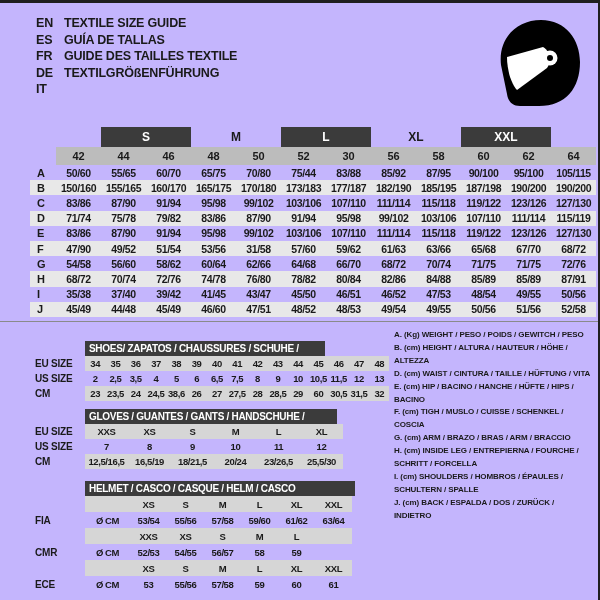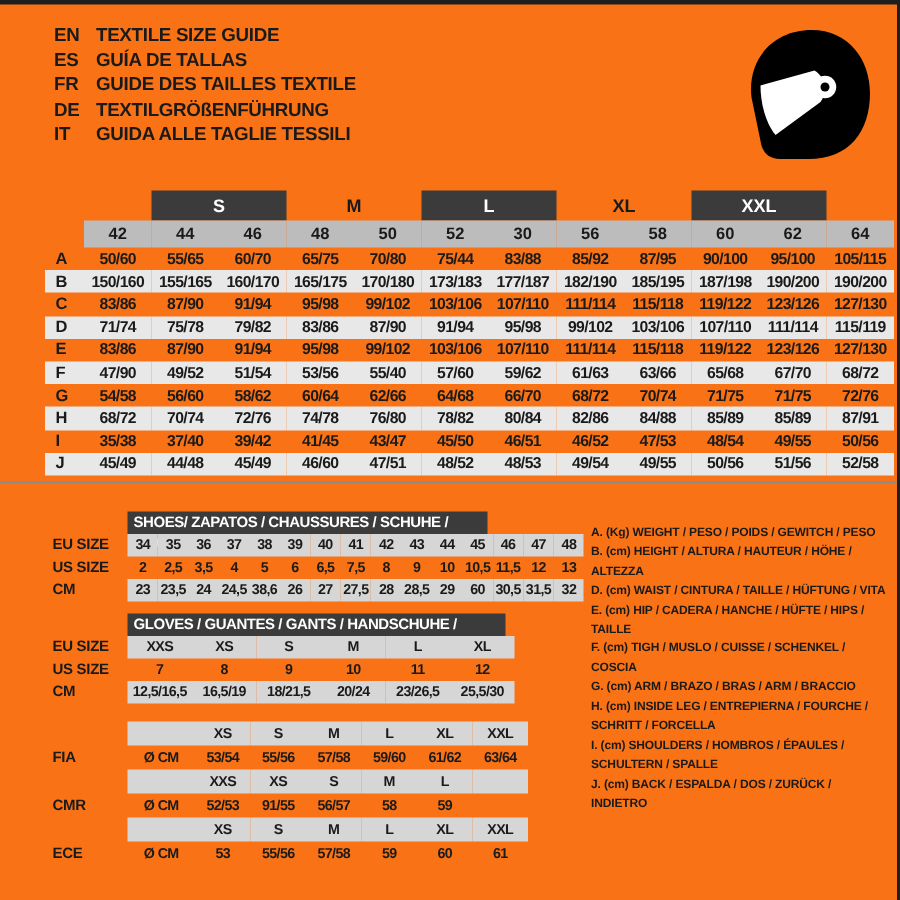--- a/index.html
+++ b/index.html
@@ -1,16 +1,16 @@
 <!DOCTYPE html>
 <html><head>
 <meta charset="utf-8">
 <style>
   html,body{margin:0;padding:0;background:#fff;}
-  .page{position:relative;width:600px;height:600px;background:#f97316;overflow:hidden;
+  .page{position:relative;width:600px;height:600px;background:#c4b5fd;overflow:hidden;
         font-family:"Liberation Sans",sans-serif;color:#1a1a1a;box-sizing:border-box;
         border-top:3px solid #1f1f1f;border-right:2px solid #1f1f1f;}
   
   .langs{position:absolute;left:36px;top:12px;}
   .lang-row{display:flex;font-weight:bold;font-size:12.5px;line-height:16.5px;letter-spacing:-0.2px;}
   .lang-code{width:28px;}
   
   .helmet-icon{position:absolute;left:487px;top:10px;width:100px;height:100px;}
   
   .sizetable{position:absolute;left:30px;top:124px;width:566px;display:grid;
@@ -30,21 +30,21 @@
   .bar{margin-left:50px;height:15px;background:#3b3b3b;color:#fff;font-size:10px;
        line-height:15px;padding-left:4px;letter-spacing:-0.3px;box-sizing:border-box;}
   .brow{display:grid;height:15px;font-size:9.5px;letter-spacing:-0.4px;}
   .lbl{display:flex;align-items:center;font-size:10px;letter-spacing:-0.2px;}
   .bcell{display:flex;align-items:center;justify-content:center;}
   .shaded{background:#d6d6d6;}
   .shoes{top:338px;} .shoes .bar{width:240px;} .shoes .brow{grid-template-columns:50px repeat(15,20.3px);}
   .gloves{top:406px;} .gloves .bar{width:252px;} .gloves .brow{grid-template-columns:50px repeat(6,43px);}
   .helm{top:478px;} .helm .bar{width:270px;} .helm .brow{grid-template-columns:50px 45px repeat(6,37px);height:16px;}
   
-  .legend{position:absolute;left:394px;top:346px;width:198px;font-weight:bold;
+  .legend{position:absolute;left:394px;top:326px;width:198px;font-weight:bold;
           font-size:8px;line-height:12.9px;letter-spacing:-0.1px;}
 </style>
 </head>
 <body>
 
 <div class="page">
 
   <div class="langs">
       <div class="lang-row">
         <span class="lang-code">EN</span>
@@ -57,21 +57,20 @@
       <div class="lang-row">
         <span class="lang-code">FR</span>
         <span class="lang-name">GUIDE DES TAILLES TEXTILE</span>
       </div>
       <div class="lang-row">
         <span class="lang-code">DE</span>
         <span class="lang-name">TEXTILGRÖßENFÜHRUNG</span>
       </div>
       <div class="lang-row">
         <span class="lang-code">IT</span>
-        <span class="lang-name">GUIDA ALLE TAGLIE TESSILI</span>
       </div>
     </div>
 
   <svg class="helmet-icon" viewBox="0 0 100 100" aria-hidden="true">
     <path d="M54 7 C79 7 93 27 93 49 C93 75 79 93 52 93 L33 93 C25 93 21 88 20 81 L14 52 C11 26 29 7 54 7 Z" fill="#000"></path>
     <path d="M20 44 L56 34 C63 38 65 48 60 55 L30 77 C24 70 20 57 20 44 Z" fill="#fff"></path>
     <circle cx="63" cy="45" r="7.5" fill="#fff"></circle>
     <circle cx="63" cy="45" r="3" fill="#000"></circle>
   </svg>
 
@@ -159,21 +158,21 @@
       <div class="cell">111/114</div>
       <div class="cell">115/118</div>
       <div class="cell">119/122</div>
       <div class="cell">123/126</div>
       <div class="cell">127/130</div>
       <div class="cell rowlbl stripe">F</div>
       <div class="cell stripe">47/90</div>
       <div class="cell stripe">49/52</div>
       <div class="cell stripe">51/54</div>
       <div class="cell stripe">53/56</div>
-      <div class="cell stripe">55/40</div>
+      <div class="cell stripe">31/58</div>
       <div class="cell stripe">57/60</div>
       <div class="cell stripe">59/62</div>
       <div class="cell stripe">61/63</div>
       <div class="cell stripe">63/66</div>
       <div class="cell stripe">65/68</div>
       <div class="cell stripe">67/70</div>
       <div class="cell stripe">68/72</div>
       <div class="cell rowlbl">G</div>
       <div class="cell">54/58</div>
       <div class="cell">56/60</div>
@@ -311,20 +310,21 @@
         <div class="lbl">CM</div>
         <div class="bcell shaded">12,5/16,5</div>
         <div class="bcell shaded">16,5/19</div>
         <div class="bcell shaded">18/21,5</div>
         <div class="bcell shaded">20/24</div>
         <div class="bcell shaded">23/26,5</div>
         <div class="bcell shaded">25,5/30</div>
       </div>
     </div>
   <div class="btable helm">
+      <div class="bar">HELMET / CASCO / CASQUE / HELM / CASCO</div>
       <div class="brow">
         <div></div>
         <div class="bcell shaded"></div>
         <div class="bcell shaded">XS</div>
         <div class="bcell shaded">S</div>
         <div class="bcell shaded">M</div>
         <div class="bcell shaded">L</div>
         <div class="bcell shaded">XL</div>
         <div class="bcell shaded">XXL</div>
       </div>
@@ -345,21 +345,21 @@
         <div class="bcell shaded">XS</div>
         <div class="bcell shaded">S</div>
         <div class="bcell shaded">M</div>
         <div class="bcell shaded">L</div>
         <div class="bcell shaded"></div>
       </div>
       <div class="brow">
         <div class="lbl">CMR</div>
         <div class="bcell">Ø CM</div>
         <div class="bcell">52/53</div>
-        <div class="bcell">91/55</div>
+        <div class="bcell">54/55</div>
         <div class="bcell">56/57</div>
         <div class="bcell">58</div>
         <div class="bcell">59</div>
         <div class="bcell"></div>
       </div>
       <div class="brow">
         <div></div>
         <div class="bcell shaded"></div>
         <div class="bcell shaded">XS</div>
         <div class="bcell shaded">S</div>
@@ -377,21 +377,21 @@
         <div class="bcell">59</div>
         <div class="bcell">60</div>
         <div class="bcell">61</div>
       </div>
     </div>
 
   <div class="legend">
       <div class="legend-entry">A. (Kg) WEIGHT / PESO / POIDS / GEWITCH / PESO</div>
       <div class="legend-entry">B. (cm) HEIGHT / ALTURA / HAUTEUR / HÖHE / ALTEZZA</div>
       <div class="legend-entry">D. (cm) WAIST / CINTURA / TAILLE / HÜFTUNG / VITA</div>
-      <div class="legend-entry">E. (cm) HIP / CADERA / HANCHE / HÜFTE / HIPS /  TAILLE</div>
+      <div class="legend-entry">E. (cm) HIP / BACINO / HANCHE / HÜFTE / HIPS /  BACINO</div>
       <div class="legend-entry">F.  (cm) TIGH / MUSLO / CUISSE / SCHENKEL / COSCIA</div>
       <div class="legend-entry">G. (cm) ARM  / BRAZO / BRAS / ARM / BRACCIO</div>
       <div class="legend-entry">H. (cm) INSIDE LEG / ENTREPIERNA / FOURCHE / SCHRITT / FORCELLA</div>
       <div class="legend-entry">I.  (cm) SHOULDERS / HOMBROS / ÉPAULES / SCHULTERN / SPALLE</div>
       <div class="legend-entry">J. (cm) BACK / ESPALDA / DOS / ZURÜCK / INDIETRO</div>
     </div>
 
 </div>
 
 </body></html>

